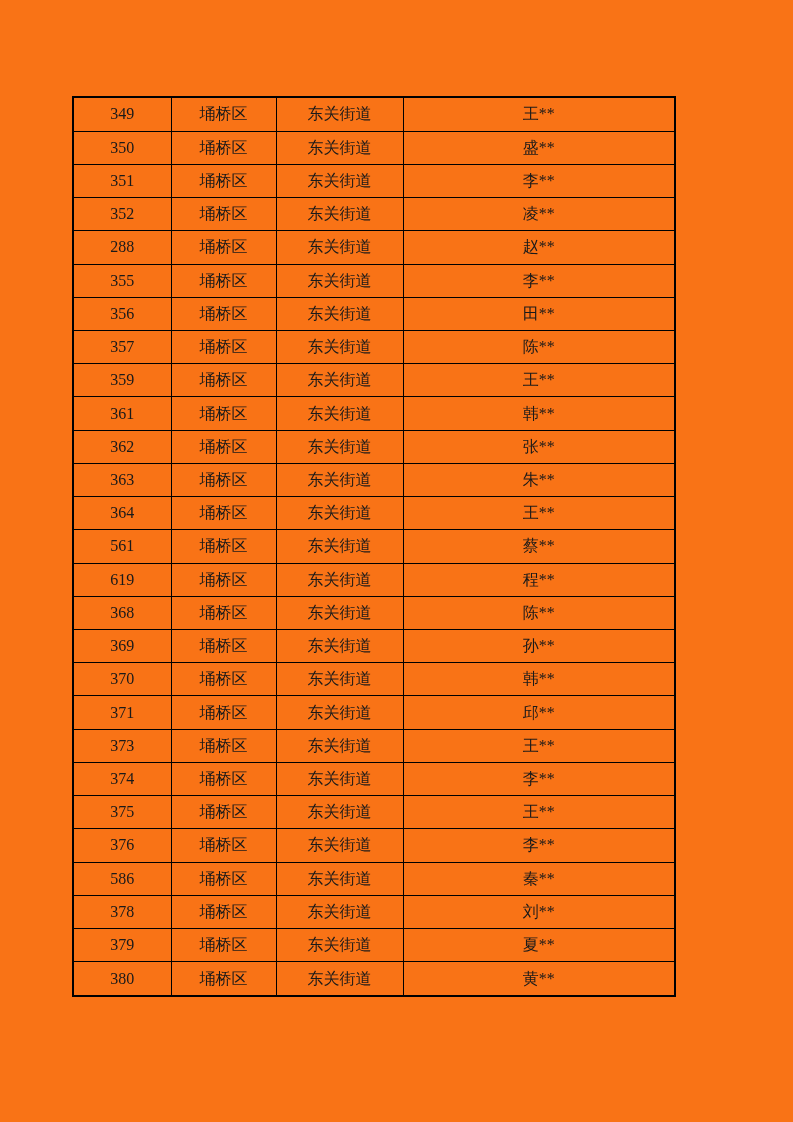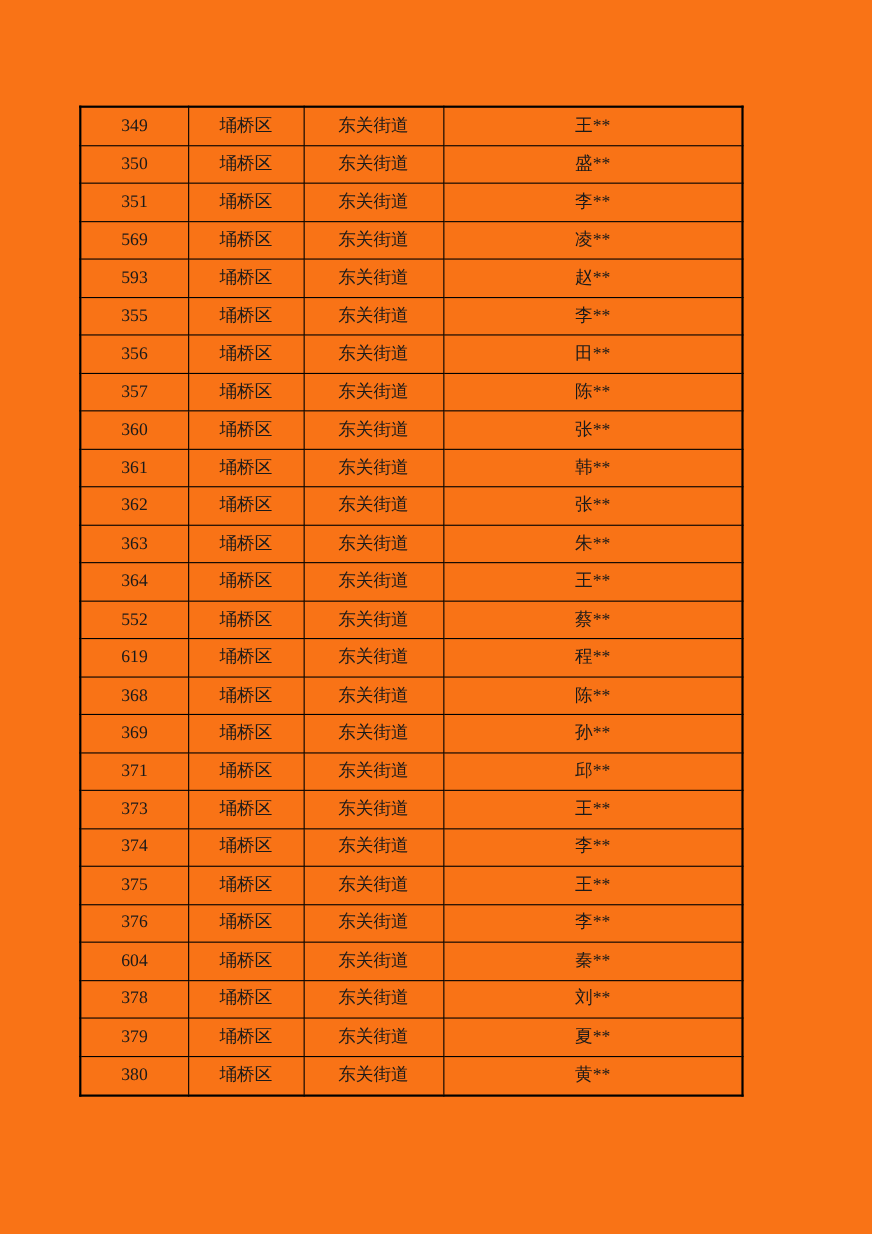--- a/index.html
+++ b/index.html
@@ -66,27 +66,27 @@
           <td>东关街道</td>
           <td>盛**</td>
         </tr>
         <tr>
           <td>351</td>
           <td>埇桥区</td>
           <td>东关街道</td>
           <td>李**</td>
         </tr>
         <tr>
-          <td>569</td>
+          <td>352</td>
           <td>埇桥区</td>
           <td>东关街道</td>
           <td>凌**</td>
         </tr>
         <tr>
-          <td>593</td>
+          <td>288</td>
           <td>埇桥区</td>
           <td>东关街道</td>
           <td>赵**</td>
         </tr>
         <tr>
           <td>355</td>
           <td>埇桥区</td>
           <td>东关街道</td>
           <td>李**</td>
         </tr>
@@ -96,74 +96,80 @@
           <td>东关街道</td>
           <td>田**</td>
         </tr>
         <tr>
           <td>357</td>
           <td>埇桥区</td>
           <td>东关街道</td>
           <td>陈**</td>
         </tr>
         <tr>
-          <td>360</td>
+          <td>359</td>
+          <td>埇桥区</td>
+          <td>东关街道</td>
+          <td>王**</td>
+        </tr>
+        <tr>
+          <td>361</td>
+          <td>埇桥区</td>
+          <td>东关街道</td>
+          <td>韩**</td>
+        </tr>
+        <tr>
+          <td>362</td>
           <td>埇桥区</td>
           <td>东关街道</td>
           <td>张**</td>
         </tr>
         <tr>
-          <td>361</td>
+          <td>363</td>
+          <td>埇桥区</td>
+          <td>东关街道</td>
+          <td>朱**</td>
+        </tr>
+        <tr>
+          <td>364</td>
+          <td>埇桥区</td>
+          <td>东关街道</td>
+          <td>王**</td>
+        </tr>
+        <tr>
+          <td>561</td>
+          <td>埇桥区</td>
+          <td>东关街道</td>
+          <td>蔡**</td>
+        </tr>
+        <tr>
+          <td>619</td>
+          <td>埇桥区</td>
+          <td>东关街道</td>
+          <td>程**</td>
+        </tr>
+        <tr>
+          <td>368</td>
+          <td>埇桥区</td>
+          <td>东关街道</td>
+          <td>陈**</td>
+        </tr>
+        <tr>
+          <td>369</td>
+          <td>埇桥区</td>
+          <td>东关街道</td>
+          <td>孙**</td>
+        </tr>
+        <tr>
+          <td>370</td>
           <td>埇桥区</td>
           <td>东关街道</td>
           <td>韩**</td>
         </tr>
         <tr>
-          <td>362</td>
-          <td>埇桥区</td>
-          <td>东关街道</td>
-          <td>张**</td>
-        </tr>
-        <tr>
-          <td>363</td>
-          <td>埇桥区</td>
-          <td>东关街道</td>
-          <td>朱**</td>
-        </tr>
-        <tr>
-          <td>364</td>
-          <td>埇桥区</td>
-          <td>东关街道</td>
-          <td>王**</td>
-        </tr>
-        <tr>
-          <td>552</td>
-          <td>埇桥区</td>
-          <td>东关街道</td>
-          <td>蔡**</td>
-        </tr>
-        <tr>
-          <td>619</td>
-          <td>埇桥区</td>
-          <td>东关街道</td>
-          <td>程**</td>
-        </tr>
-        <tr>
-          <td>368</td>
-          <td>埇桥区</td>
-          <td>东关街道</td>
-          <td>陈**</td>
-        </tr>
-        <tr>
-          <td>369</td>
-          <td>埇桥区</td>
-          <td>东关街道</td>
-          <td>孙**</td>
-        </tr>
-        <tr>
           <td>371</td>
           <td>埇桥区</td>
           <td>东关街道</td>
           <td>邱**</td>
         </tr>
         <tr>
           <td>373</td>
           <td>埇桥区</td>
           <td>东关街道</td>
           <td>王**</td>
@@ -180,21 +186,21 @@
           <td>东关街道</td>
           <td>王**</td>
         </tr>
         <tr>
           <td>376</td>
           <td>埇桥区</td>
           <td>东关街道</td>
           <td>李**</td>
         </tr>
         <tr>
-          <td>604</td>
+          <td>586</td>
           <td>埇桥区</td>
           <td>东关街道</td>
           <td>秦**</td>
         </tr>
         <tr>
           <td>378</td>
           <td>埇桥区</td>
           <td>东关街道</td>
           <td>刘**</td>
         </tr>

